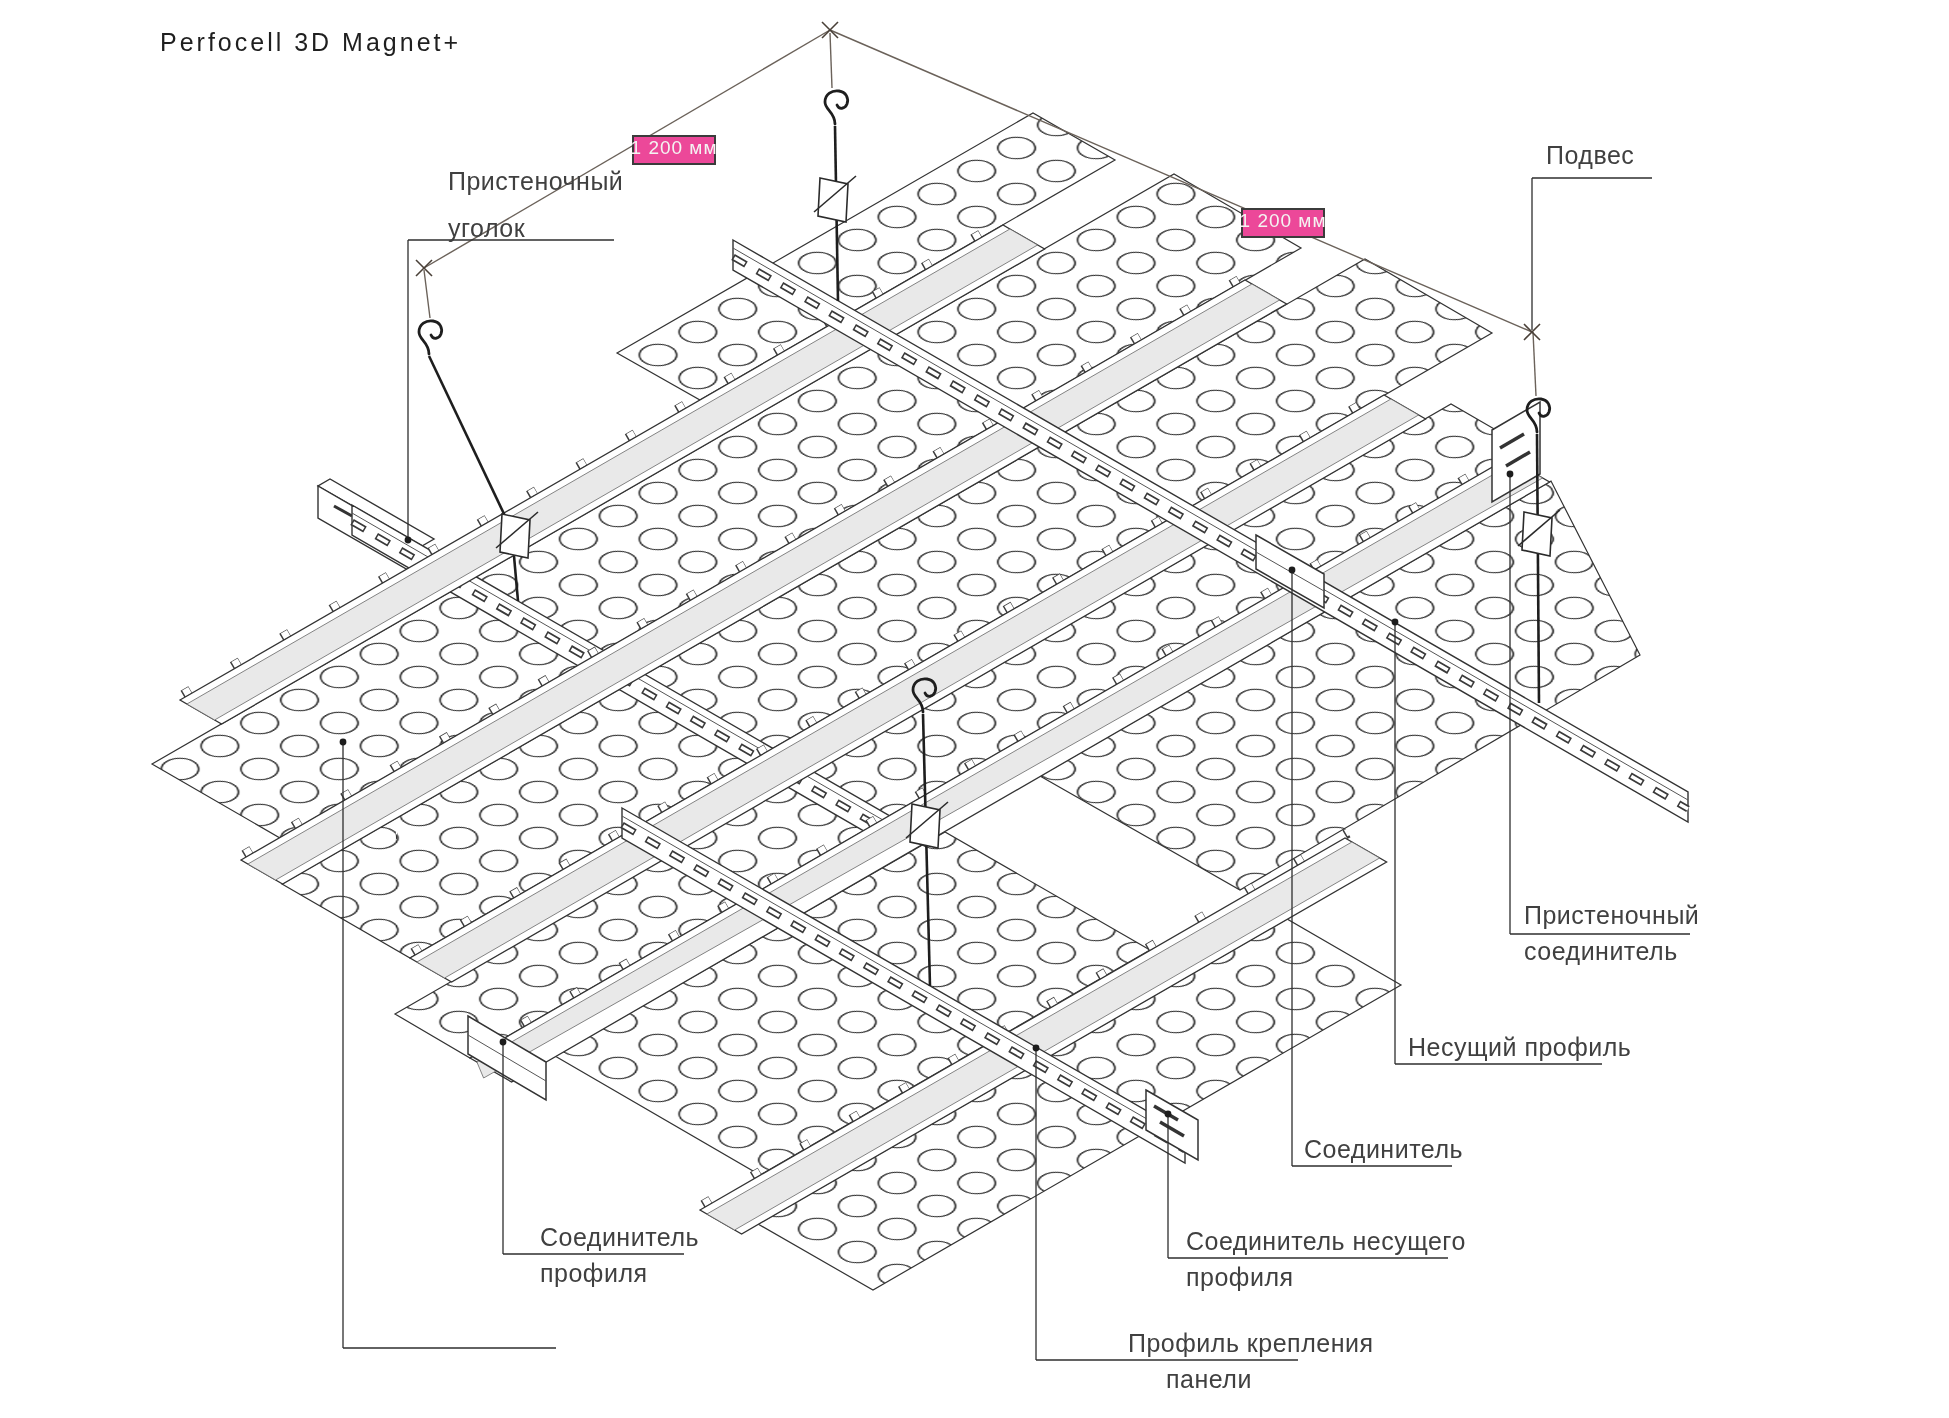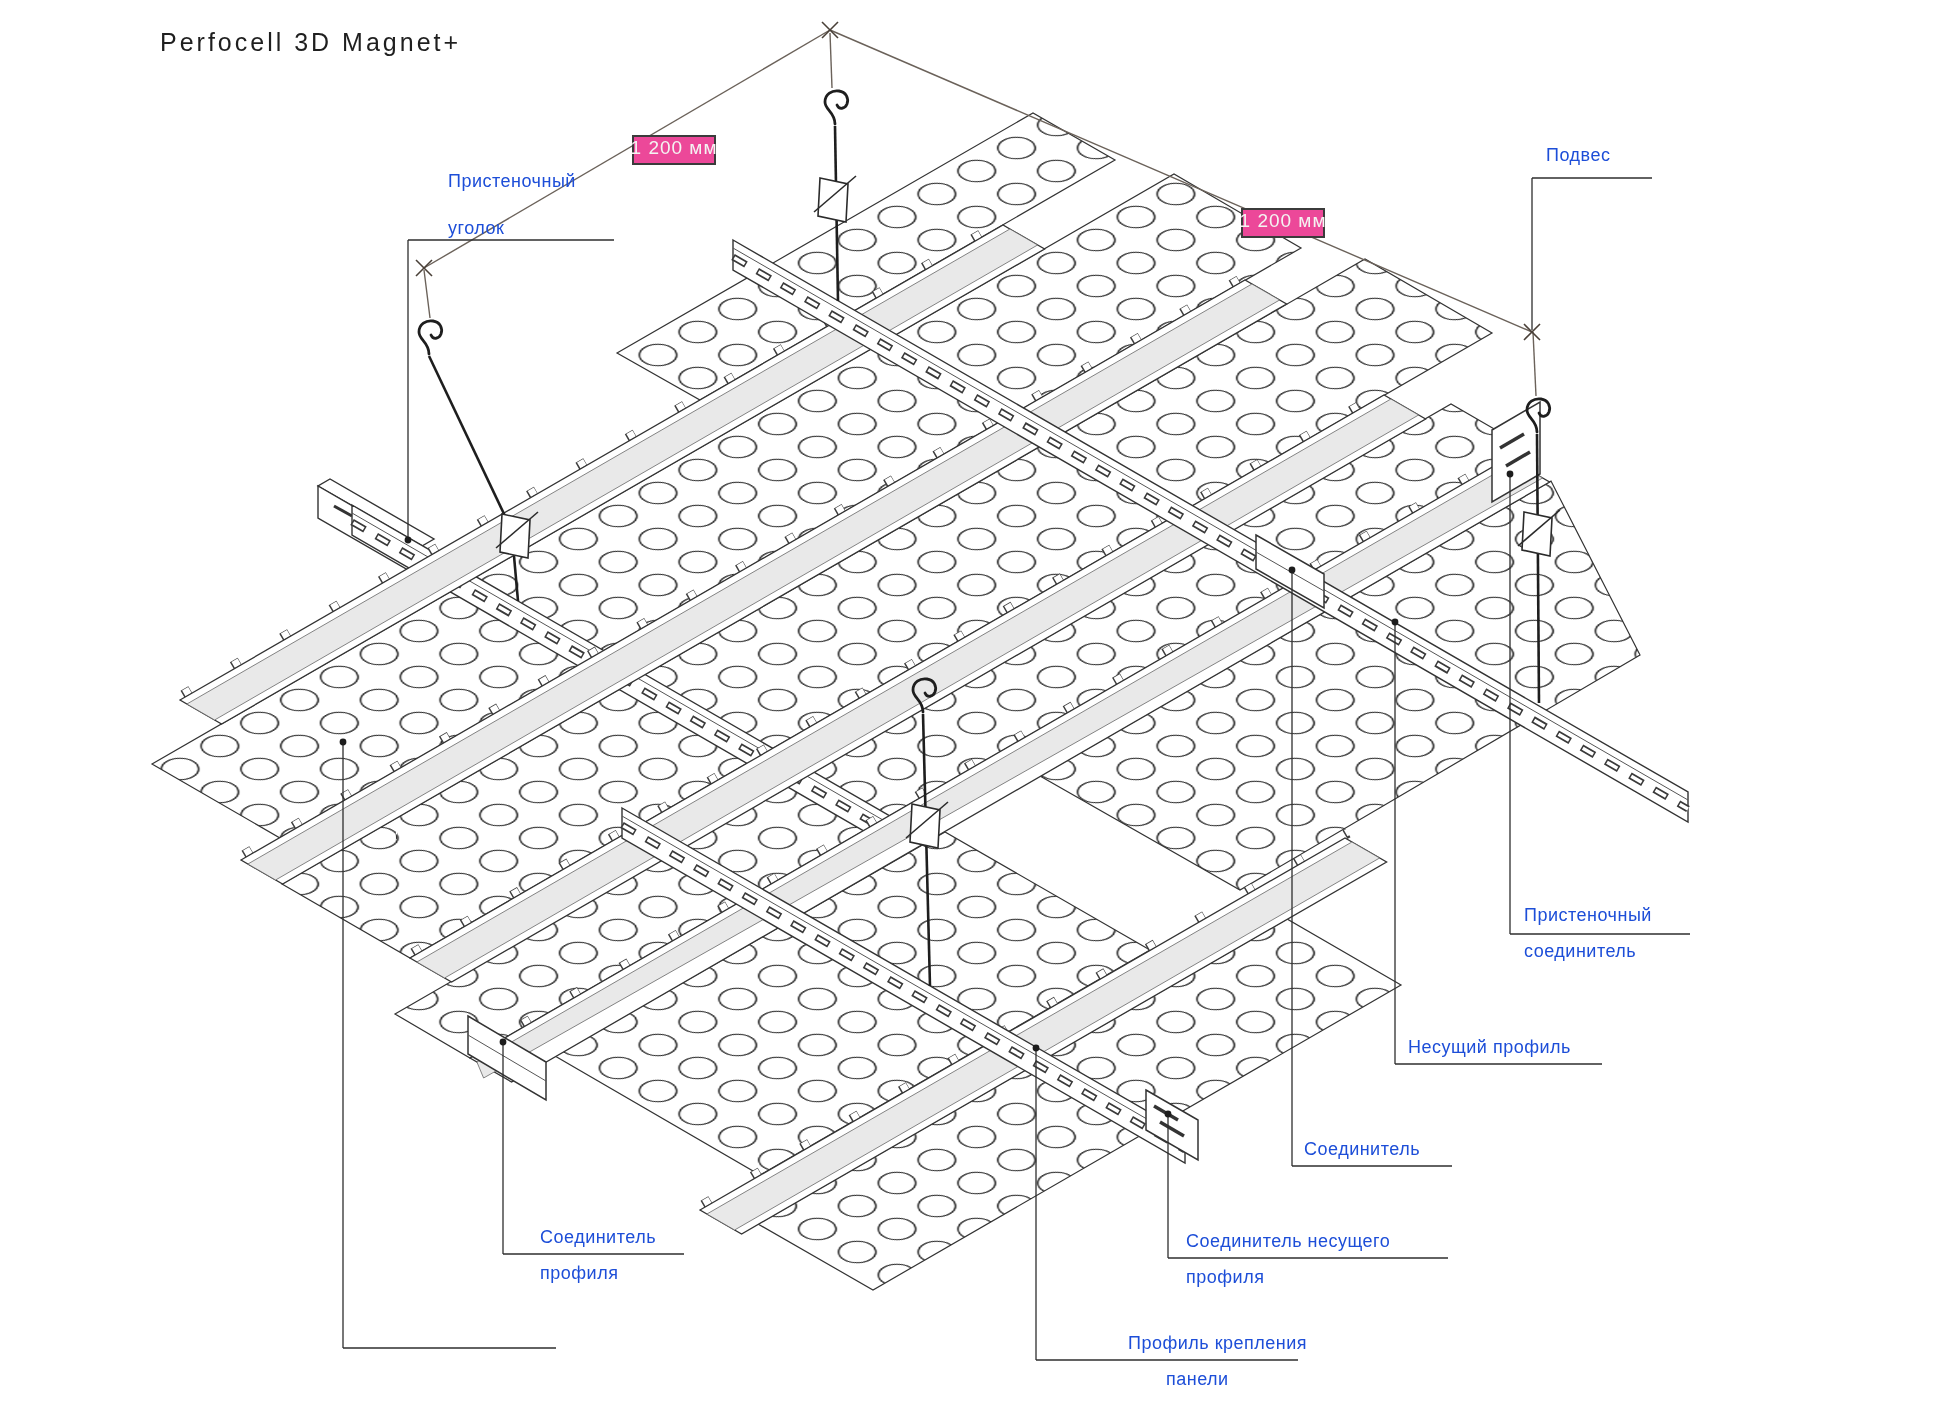--- a/index.html
+++ b/index.html
@@ -1,22 +1,22 @@
 <!DOCTYPE html>
 <html><head>
 <meta charset="utf-8">
 <style>
   html,body{margin:0;padding:0;background:#fff;}
   .stage{position:relative;width:1949px;height:1418px;background:#fff;overflow:hidden;
          font-family:"Liberation Sans", sans-serif;color:#1a1a1a;}
   .stage svg{position:absolute;left:0;top:0;}
   .title{position:absolute;left:160px;top:28px;font-size:25px;letter-spacing:3px;
          color:#1f1f1f;white-space:nowrap;}
-  .lbl{position:absolute;font-size:18px;line-height:31px;letter-spacing:0.5px;
-       color:#1d4ed8;white-space:nowrap;}
+  .lbl{position:absolute;font-size:25px;line-height:31px;letter-spacing:0.5px;
+       color:#404040;white-space:nowrap;}
   .badge{position:absolute;width:84px;height:30px;background:#ec4899;border:2px solid #3b3b3b;
          color:#f4f4f2;font-size:19px;letter-spacing:1px;display:flex;align-items:flex-start;
          justify-content:center;box-sizing:border-box;white-space:nowrap;}
 </style>
 </head>
 <body>
 
 <div class="stage">
 
 <svg width="1949" height="1418" viewBox="0 0 1949 1418">

